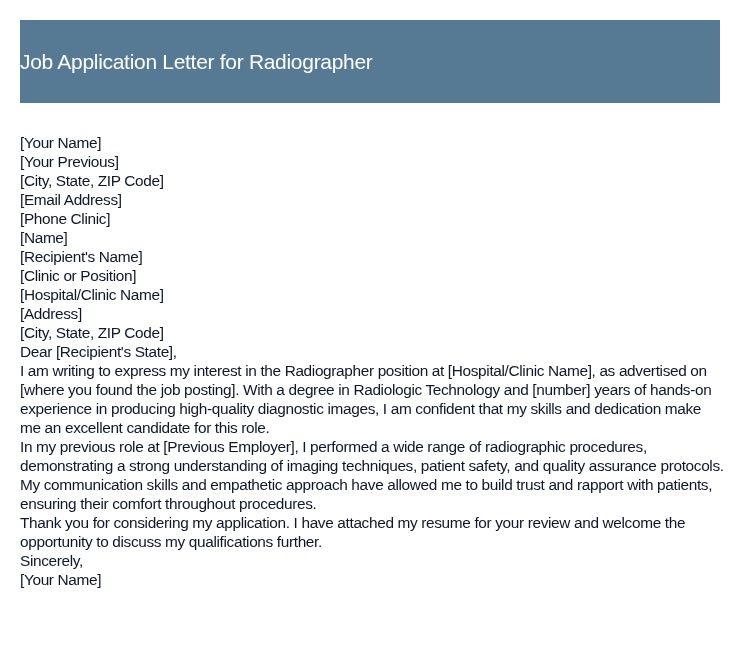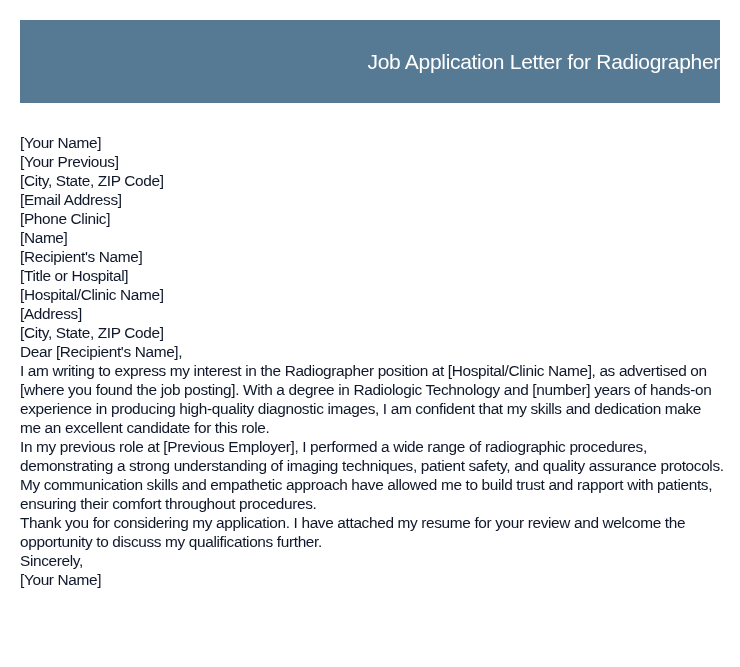--- a/index.html
+++ b/index.html
@@ -1,19 +1,19 @@
 <!DOCTYPE html>
 <html><head>
 <meta charset="utf-8">
 <style>
   html, body { margin: 0; padding: 0; background: #ffffff; }
   body { width: 740px; height: 667px; position: relative; overflow: hidden; font-family: "Liberation Sans", sans-serif; }
   .header {
     position: absolute; left: 20px; top: 20px; width: 700px; height: 83px;
-    background: #577a94; display: flex; align-items: center; justify-content: flex-end;
+    background: #577a94; display: flex; align-items: center; justify-content: flex-start;
   }
   .header h1 {
     margin: 0; color: #ffffff; font-weight: normal; font-size: 21px;
     font-family: "Liberation Sans", sans-serif; letter-spacing: -0.3px;
   }
   .letter {
     position: absolute; left: 20px; top: 133px; width: 705px;
     color: #0f172a; font-size: 15.4px; line-height: 19px; letter-spacing: -0.35px;
     font-family: "Liberation Sans", sans-serif;
   }
@@ -27,23 +27,23 @@
 </div>
 
 <div class="letter">
   <p>[Your Name]</p>
   <p>[Your Previous]</p>
   <p>[City, State, ZIP Code]</p>
   <p>[Email Address]</p>
   <p>[Phone Clinic]</p>
   <p>[Name]</p>
   <p>[Recipient's Name]</p>
-  <p>[Title or Hospital]</p>
+  <p>[Clinic or Position]</p>
   <p>[Hospital/Clinic Name]</p>
   <p>[Address]</p>
   <p>[City, State, ZIP Code]</p>
-  <p>Dear [Recipient's Name],</p>
+  <p>Dear [Recipient's State],</p>
   <p>I am writing to express my interest in the Radiographer position at [Hospital/Clinic Name], as advertised on [where you found the job posting]. With a degree in Radiologic Technology and [number] years of hands-on experience in producing high-quality diagnostic images, I am confident that my skills and dedication make me an excellent candidate for this role.</p>
   <p>In my previous role at [Previous Employer], I performed a wide range of radiographic procedures, demonstrating a strong understanding of imaging techniques, patient safety, and quality assurance protocols. My communication skills and empathetic approach have allowed me to build trust and rapport with patients, ensuring their comfort throughout procedures.</p>
   <p>Thank you for considering my application. I have attached my resume for your review and welcome the opportunity to discuss my qualifications further.</p>
   <p>Sincerely,</p>
   <p>[Your Name]</p>
 </div>
 
 </body></html>

